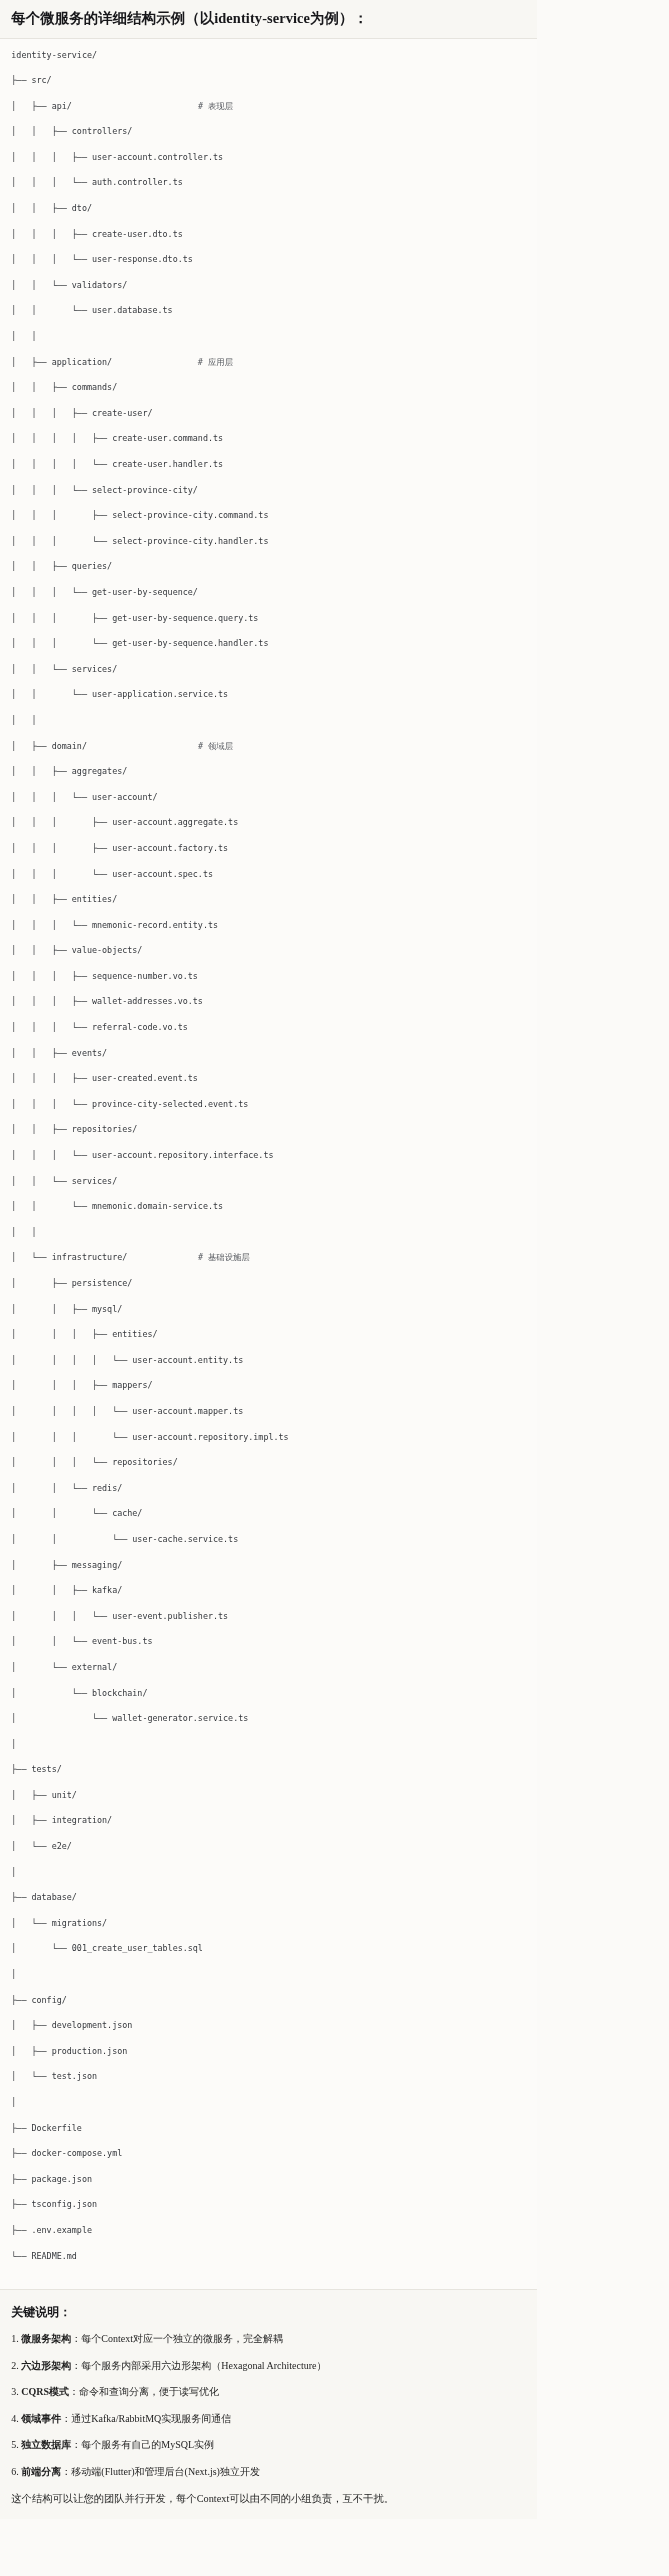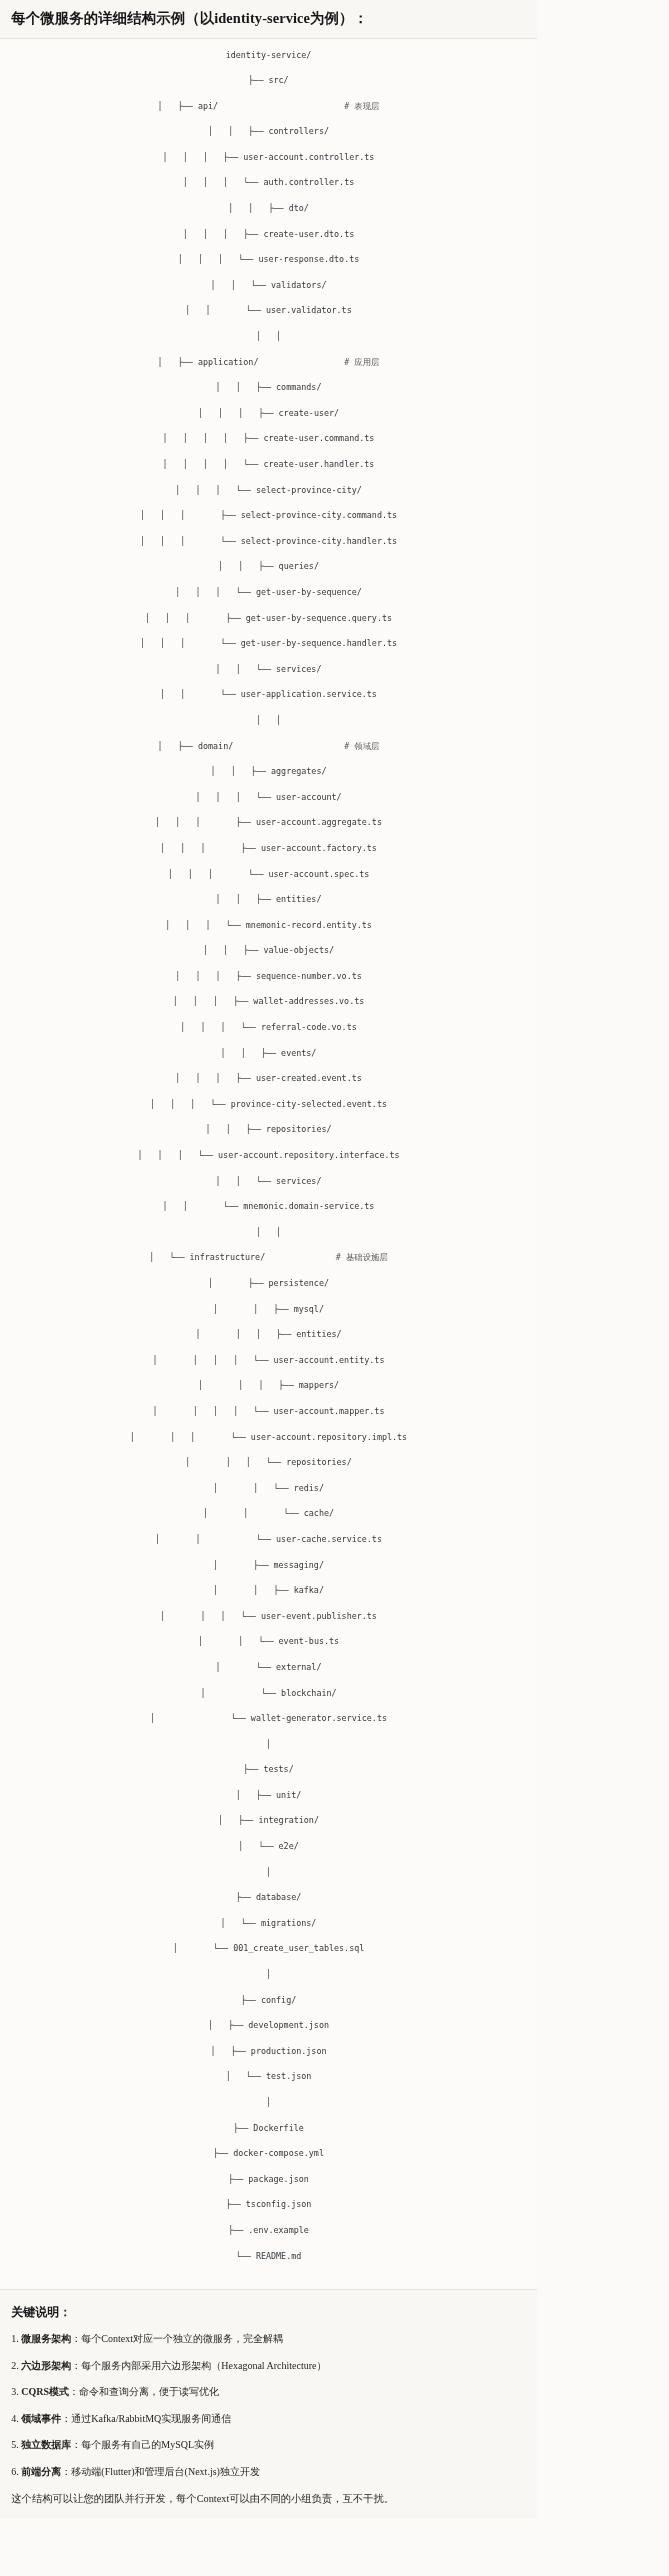--- a/index.html
+++ b/index.html
@@ -33,21 +33,20 @@
     line-height: 1.3;
     letter-spacing: 0.1px;
     color: #17171a;
   }
 
   
   .tree-block {
     padding: 10px 11.3px 13.8px 11.3px;
     background: #fcfbf9;
     border-bottom: 0.6px solid #e6e4de;
-    text-align: center;
   }
   .tree {
     font-family: "DejaVu Sans Mono", "Liberation Mono", monospace;
     font-size: 8.4px;
     line-height: 12.8px;
     color: #33363b;
     white-space: pre;
     margin: 0;
     letter-spacing: 0px;
   }
@@ -118,21 +117,21 @@
     <pre class="tree"><span class="row"><span>identity-service/</span></span>
 <span class="row"><span>├── src/</span></span>
 <span class="row"><span>│   ├── api/</span><span>                         </span><span class="cmt"># 表现层</span></span>
 <span class="row"><span>│   │   ├── controllers/</span></span>
 <span class="row"><span>│   │   │   ├── user-account.controller.ts</span></span>
 <span class="row"><span>│   │   │   └── auth.controller.ts</span></span>
 <span class="row"><span>│   │   ├── dto/</span></span>
 <span class="row"><span>│   │   │   ├── create-user.dto.ts</span></span>
 <span class="row"><span>│   │   │   └── user-response.dto.ts</span></span>
 <span class="row"><span>│   │   └── validators/</span></span>
-<span class="row"><span>│   │       └── user.validator.ts</span></span>
+<span class="row"><span>│   │       └── user.database.ts</span></span>
 <span class="row"><span>│   │</span></span>
 <span class="row"><span>│   ├── application/</span><span>                 </span><span class="cmt"># 应用层</span></span>
 <span class="row"><span>│   │   ├── commands/</span></span>
 <span class="row"><span>│   │   │   ├── create-user/</span></span>
 <span class="row"><span>│   │   │   │   ├── create-user.command.ts</span></span>
 <span class="row"><span>│   │   │   │   └── create-user.handler.ts</span></span>
 <span class="row"><span>│   │   │   └── select-province-city/</span></span>
 <span class="row"><span>│   │   │       ├── select-province-city.command.ts</span></span>
 <span class="row"><span>│   │   │       └── select-province-city.handler.ts</span></span>
 <span class="row"><span>│   │   ├── queries/</span></span>

